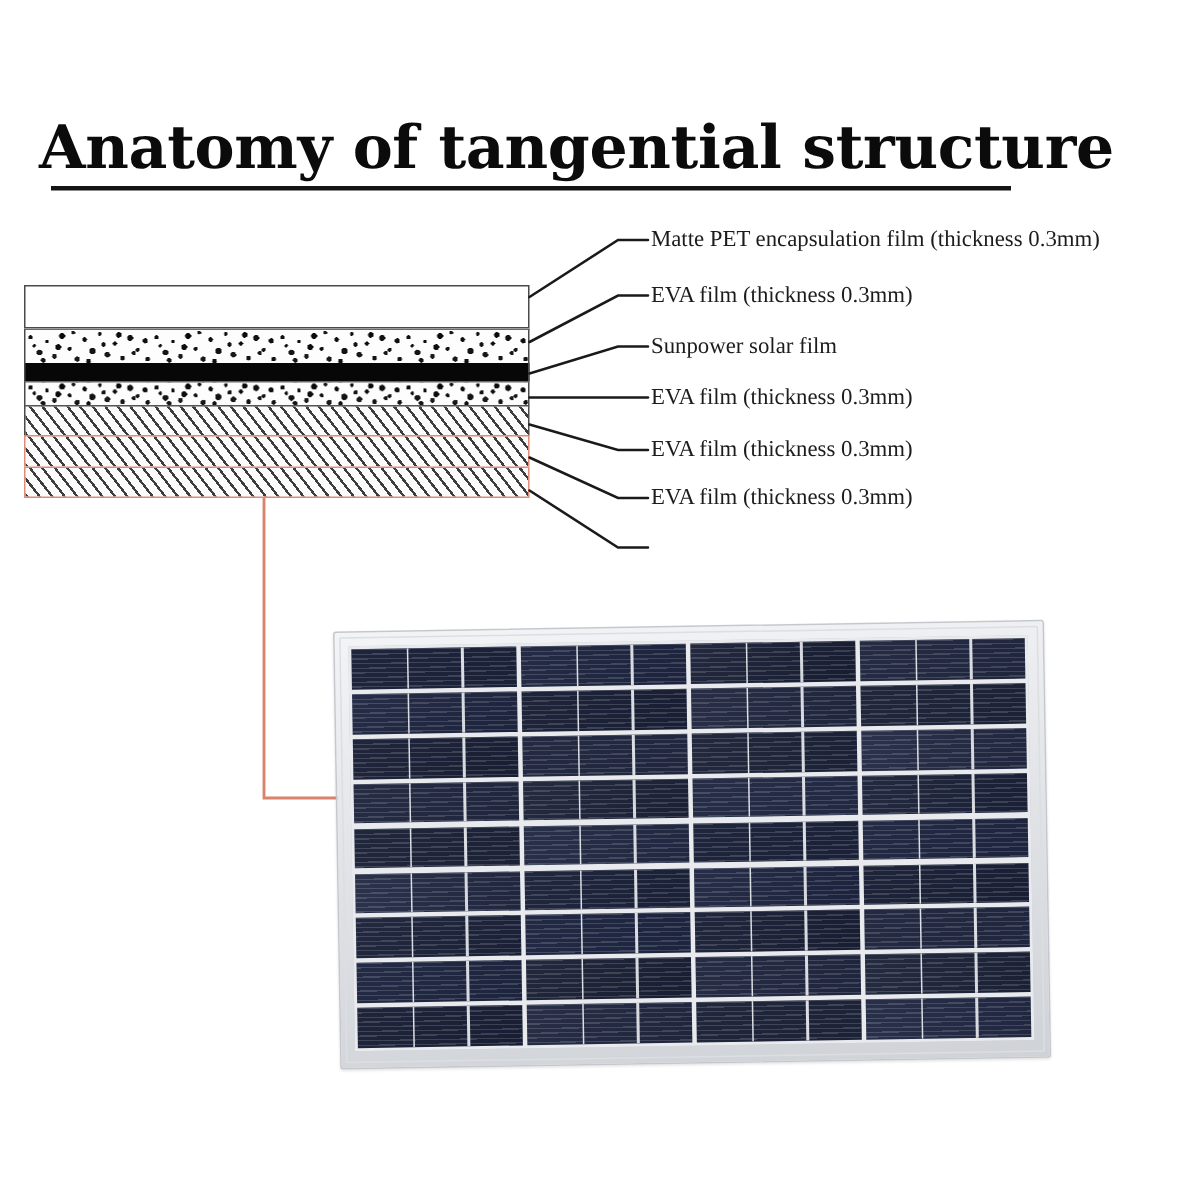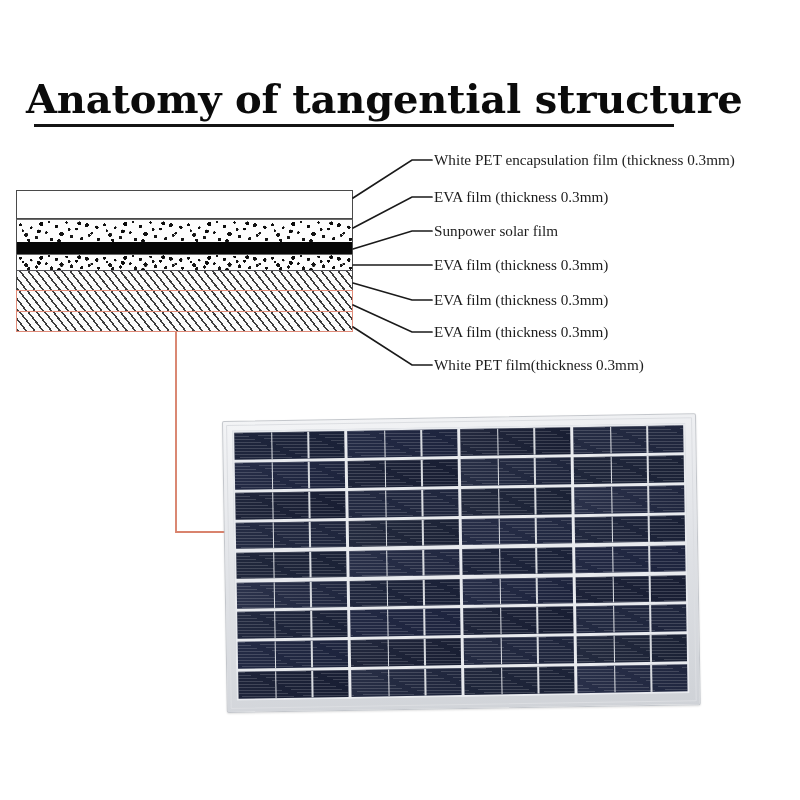--- a/index.html
+++ b/index.html
@@ -191,27 +191,26 @@
       <path d="M353 198 L412 160 L432 160"></path>
       <path d="M353 228 L412 197 L432 197"></path>
       <path d="M353 249 L412 231 L432 231"></path>
       <path d="M353 265 L412 265 L432 265"></path>
       <path d="M353 283 L412 300 L432 300"></path>
       <path d="M353 305 L412 332 L432 332"></path>
       <path d="M353 327 L412 365 L432 365"></path>
     </g>
   </svg>
 
-  <div class="lbl" style="left:434px;top:152px;">White PET encapsulation film (thickness 0.3mm)</div>
+  <div class="lbl" style="left:434px;top:152px;">Matte PET encapsulation film (thickness 0.3mm)</div>
   <div class="lbl" style="left:434px;top:189px;">EVA film (thickness 0.3mm)</div>
   <div class="lbl" style="left:434px;top:223px;">Sunpower solar film</div>
   <div class="lbl" style="left:434px;top:257px;">EVA film (thickness 0.3mm)</div>
   <div class="lbl" style="left:434px;top:292px;">EVA film (thickness 0.3mm)</div>
   <div class="lbl" style="left:434px;top:324px;">EVA film (thickness 0.3mm)</div>
-  <div class="lbl" style="left:434px;top:357px;">White PET film(thickness 0.3mm)</div>
 
   <svg id="connector" viewBox="0 0 800 800">
     <path d="M176 332 L176 532 L245 532" stroke="#d9836d" stroke-width="1.9" fill="none"></path>
   </svg>
 
   <div id="panel-wrap">
     <div id="panel-frame">
       <div id="panel-laminate">
         <div id="cell-grid">
             <div class="cellgrp" style="background: rgb(27, 34, 57);">

